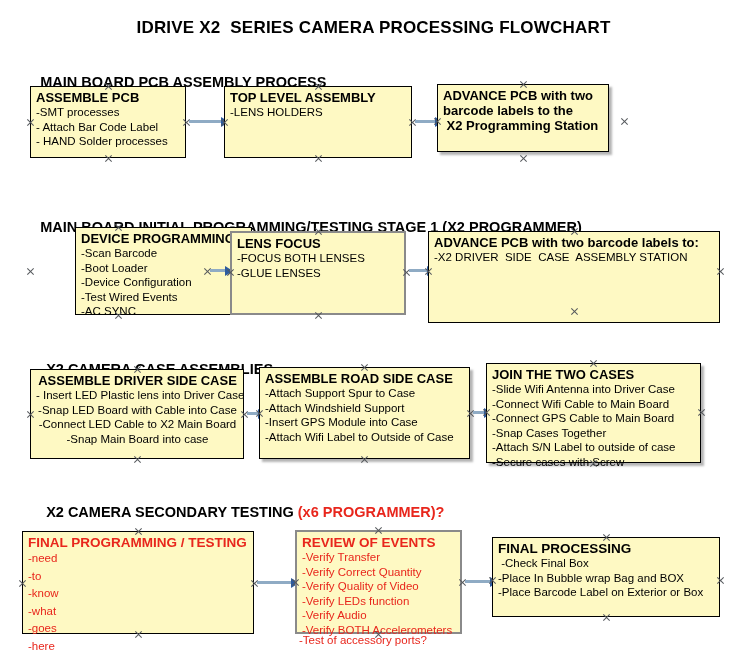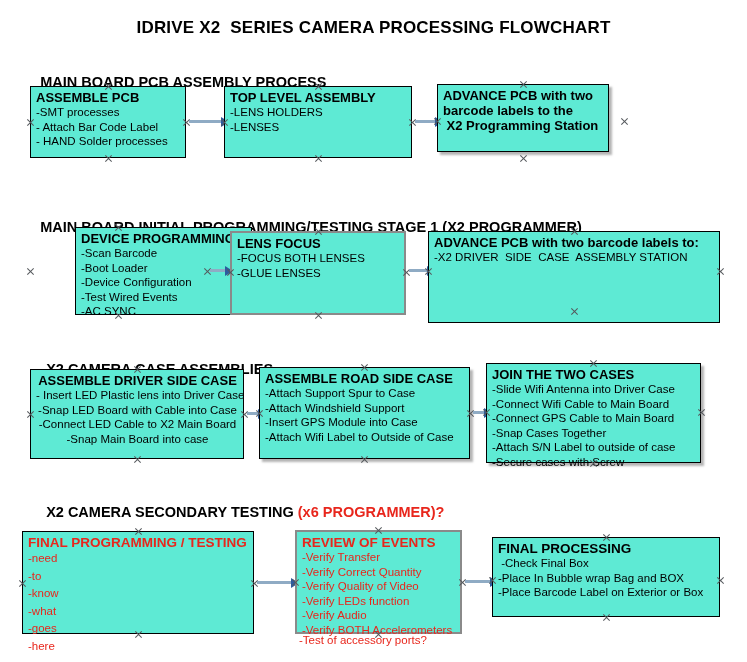--- a/index.html
+++ b/index.html
@@ -40,21 +40,21 @@
     color: #000000;
     white-space: pre;
   }
   .section-title .red-suffix {
     color: #e8261c;
   }
 
   
   .node {
     position: absolute;
-    background: #5eead4;
+    background: #fef9c3;
     border: 1px solid #000000;
     box-sizing: border-box;
     padding: 3px 4px 2px 5px;
   }
   .node.gray-border {
     border: 2px solid #8a8a8a;
   }
   .node.shadowed {
     box-shadow: 3px 3px 2px rgba(120,120,120,0.55);
   }
@@ -151,21 +151,20 @@
   <div class="handle" style="left:30px; top:122px;"></div>
   <div class="handle" style="left:186px; top:122px;"></div>
 
   <div class="arrow" style="left:189px; top:120px; width:33px;">
     <span class="head"></span>
   </div>
 
   <div class="node" style="left:224px; top:86px; width:188px; height:72px;">
     <div class="node-title">TOP LEVEL ASSEMBLY</div>
     <div class="node-line">-LENS HOLDERS</div>
-    <div class="node-line">-LENSES</div>
   </div>
   <div class="handle" style="left:318px; top:86px;"></div>
   <div class="handle" style="left:318px; top:158px;"></div>
   <div class="handle" style="left:224px; top:122px;"></div>
   <div class="handle" style="left:412px; top:122px;"></div>
 
   <div class="arrow" style="left:415px; top:120px; width:21px;">
     <span class="head"></span>
   </div>
 

